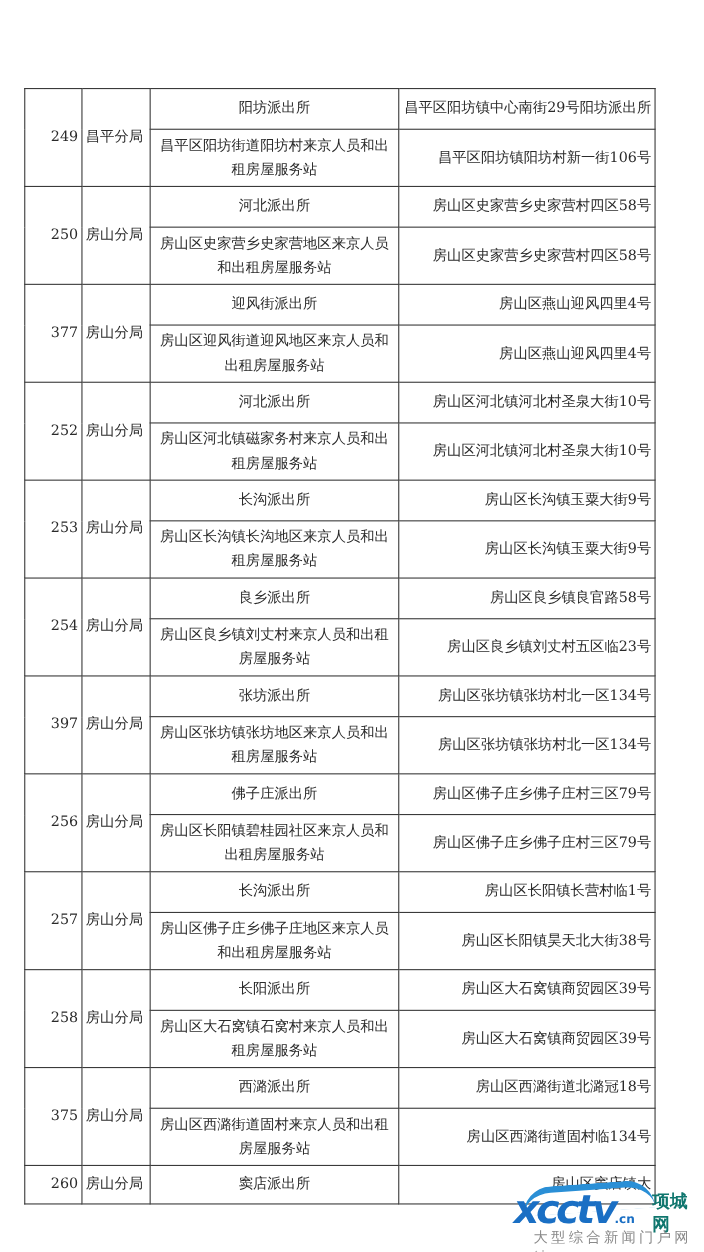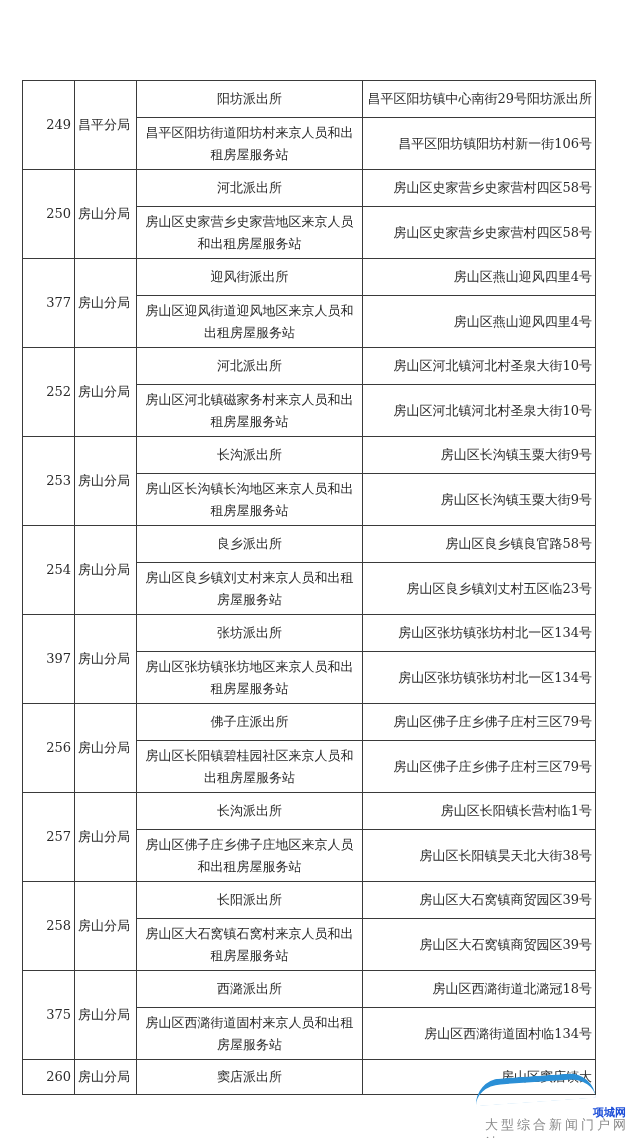--- a/index.html
+++ b/index.html
@@ -16,21 +16,21 @@
   tr.r1 td { height:36px; }
   tr.r2 td { height:51px; }
   tr.single td { height:34px; }
   .wm { position:absolute; left:455px; top:1068px; width:185px; height:70px; }
   .wm .swoosh { position:absolute; left:20px; top:8px; width:120px; height:20px;
                 border-top:6px solid #2a8fd6; border-radius:60px 60px 0 0; transform:rotate(-4deg); }
   .wm .logo { position:absolute; left:12px; top:12px; font-family:"DejaVu Sans",sans-serif;
               font-weight:bold; font-size:36px; color:#1a6fc4; letter-spacing:-3px; font-style:italic; }
   .wm .cn { font-size:11px; letter-spacing:0; font-style:normal; }
   .wm .brand { position:absolute; left:138px; top:14px; font-family:"DejaVu Sans",sans-serif;
-               font-weight:bold; font-size:11px; color:#1d4ed8;margin-top:23px; }
+               font-weight:bold; font-size:16px; color:#0f766e; }
   .wm .tag { position:absolute; left:30px; top:48px; font-family:"DejaVu Sans",sans-serif;
              font-size:13px; color:#8a8a8a; letter-spacing:3px; }
 </style>
 </head>
 <body>
 
 <table class="doc">
   <colgroup>
     <col style="width:52px">
       <col style="width:62px">
@@ -152,15 +152,16 @@
         <td class="num">260</td>
         <td class="bureau">房山分局</td>
         <td class="station">窦店派出所</td>
         <td class="addr">房山区窦店镇大</td>
       </tr>
     </tbody>
 </table>
 
 <div class="wm">
   <div class="swoosh"></div>
+  <div class="logo"><span>xcctv</span><span class="cn">.cn</span></div>
   <div class="brand">项城网</div>
   <div class="tag">大型综合新闻门户网站</div>
 </div>
 
 </body></html>

